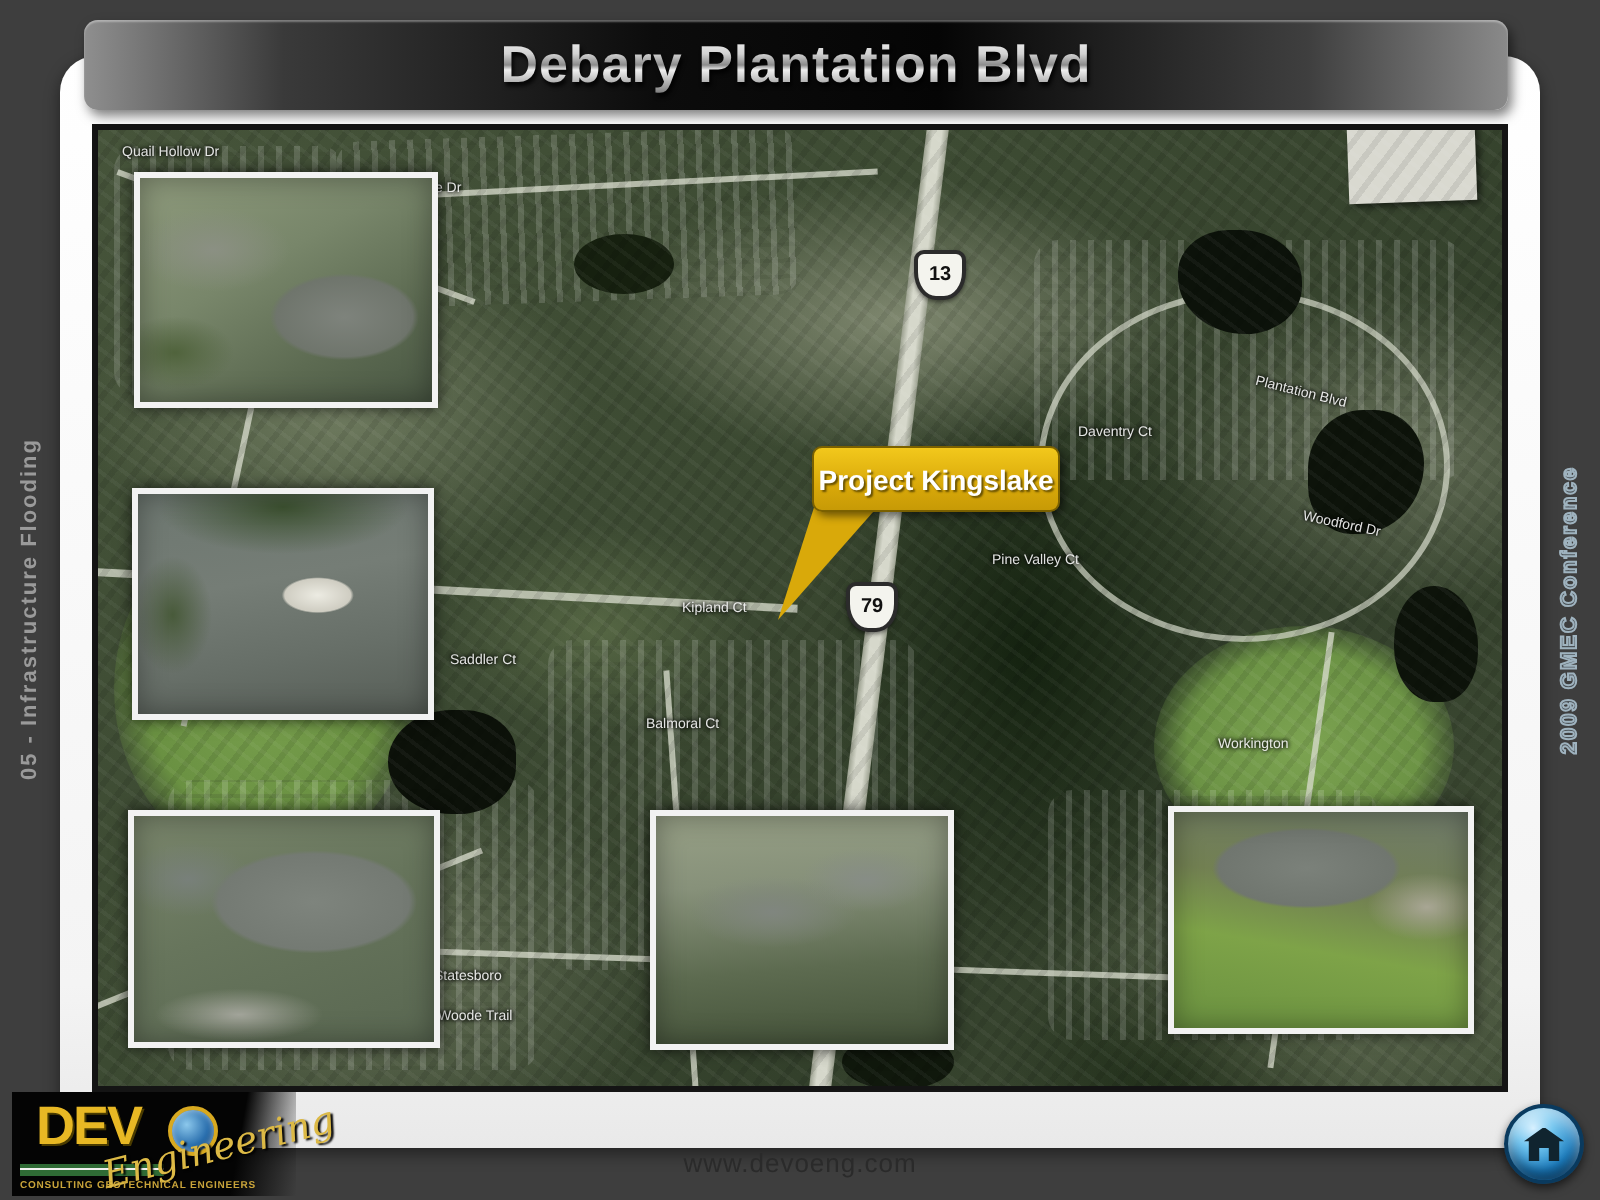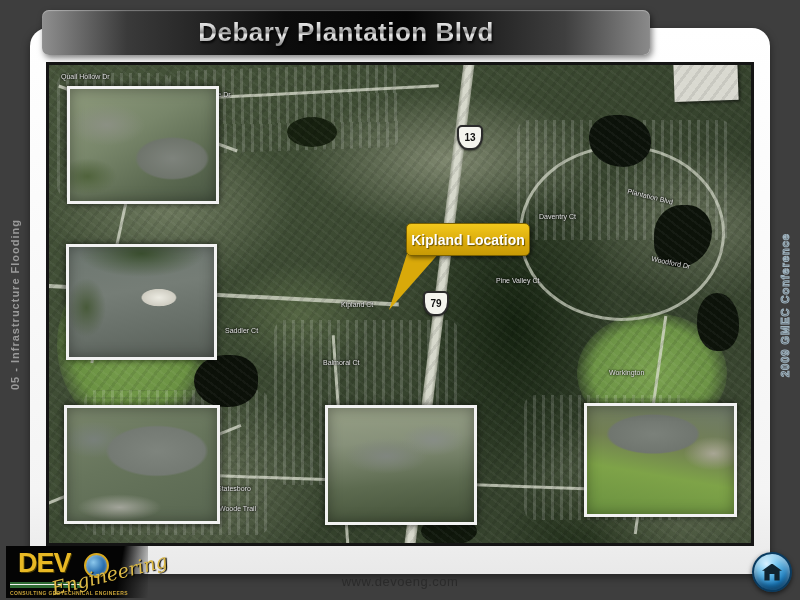--- a/index.html
+++ b/index.html
@@ -3,21 +3,21 @@
 <meta charset="utf-8">
 <style>
   html,body{margin:0;padding:0;}
   body{width:800px;height:600px;background:#3e3e3e;position:relative;overflow:hidden;
        font-family:"Liberation Sans",sans-serif;}
 
   
   .content-panel{position:absolute;left:30px;top:28px;width:740px;height:546px;
     background:linear-gradient(180deg,#ffffff 0%,#f4f4f4 85%,#e9e9e9 100%);
     border-radius:18px;box-shadow:0 3px 8px rgba(0,0,0,.45);}
-  .title-banner{position:absolute;left:42px;top:10px;width:608px;height:45px;z-index:30;
+  .title-banner{position:absolute;left:42px;top:10px;width:712px;height:45px;z-index:30;
     border-radius:7px;
     background:linear-gradient(90deg,#8f8f8f 0%,#3a3a3a 14%,#0c0c0c 40%,#050505 60%,#3f3f3f 86%,#8a8a8a 100%);
     box-shadow:inset 0 1px 1px rgba(255,255,255,.35), 2px 3px 6px rgba(0,0,0,.5);
     display:flex;align-items:center;justify-content:center;}
   .title-text{font-weight:bold;font-size:26px;letter-spacing:.5px;
     background:linear-gradient(180deg,#fbfbfb 0%,#d2d2d2 32%,#8b8b8b 50%,#efefef 58%,#6f6f6f 100%);
     -webkit-background-clip:text;background-clip:text;color:transparent;
     filter:drop-shadow(1px 2px 1px rgba(0,0,0,.85));}
 
   .tab-left,.tab-right{position:absolute;top:60px;height:490px;width:28px;z-index:5;
@@ -191,21 +191,21 @@
   </div>
 
   <div class="inset photo-a" style="left:18px;top:21px;width:146px;height:112px;"></div>
   <div class="inset photo-b" style="left:17px;top:179px;width:145px;height:110px;"></div>
   <div class="inset photo-c" style="left:15px;top:340px;width:150px;height:113px;"></div>
   <div class="inset photo-d" style="left:276px;top:340px;width:146px;height:114px;"></div>
   <div class="inset photo-e" style="left:535px;top:338px;width:147px;height:108px;"></div>
 
   <div class="callout-tail"></div>
   <div class="callout">
-    <span>Kipland Location</span>
+    <span>Project Kingslake</span>
   </div>
 </div>
 
 <div class="footer-url">www.devoeng.com</div>
 
 <div class="devo-logo">
   <span class="devo-brand">DEV</span>
   <span class="devo-globe"></span>
   <div class="devo-stripes"></div>
   <span class="devo-script">Engineering</span>

